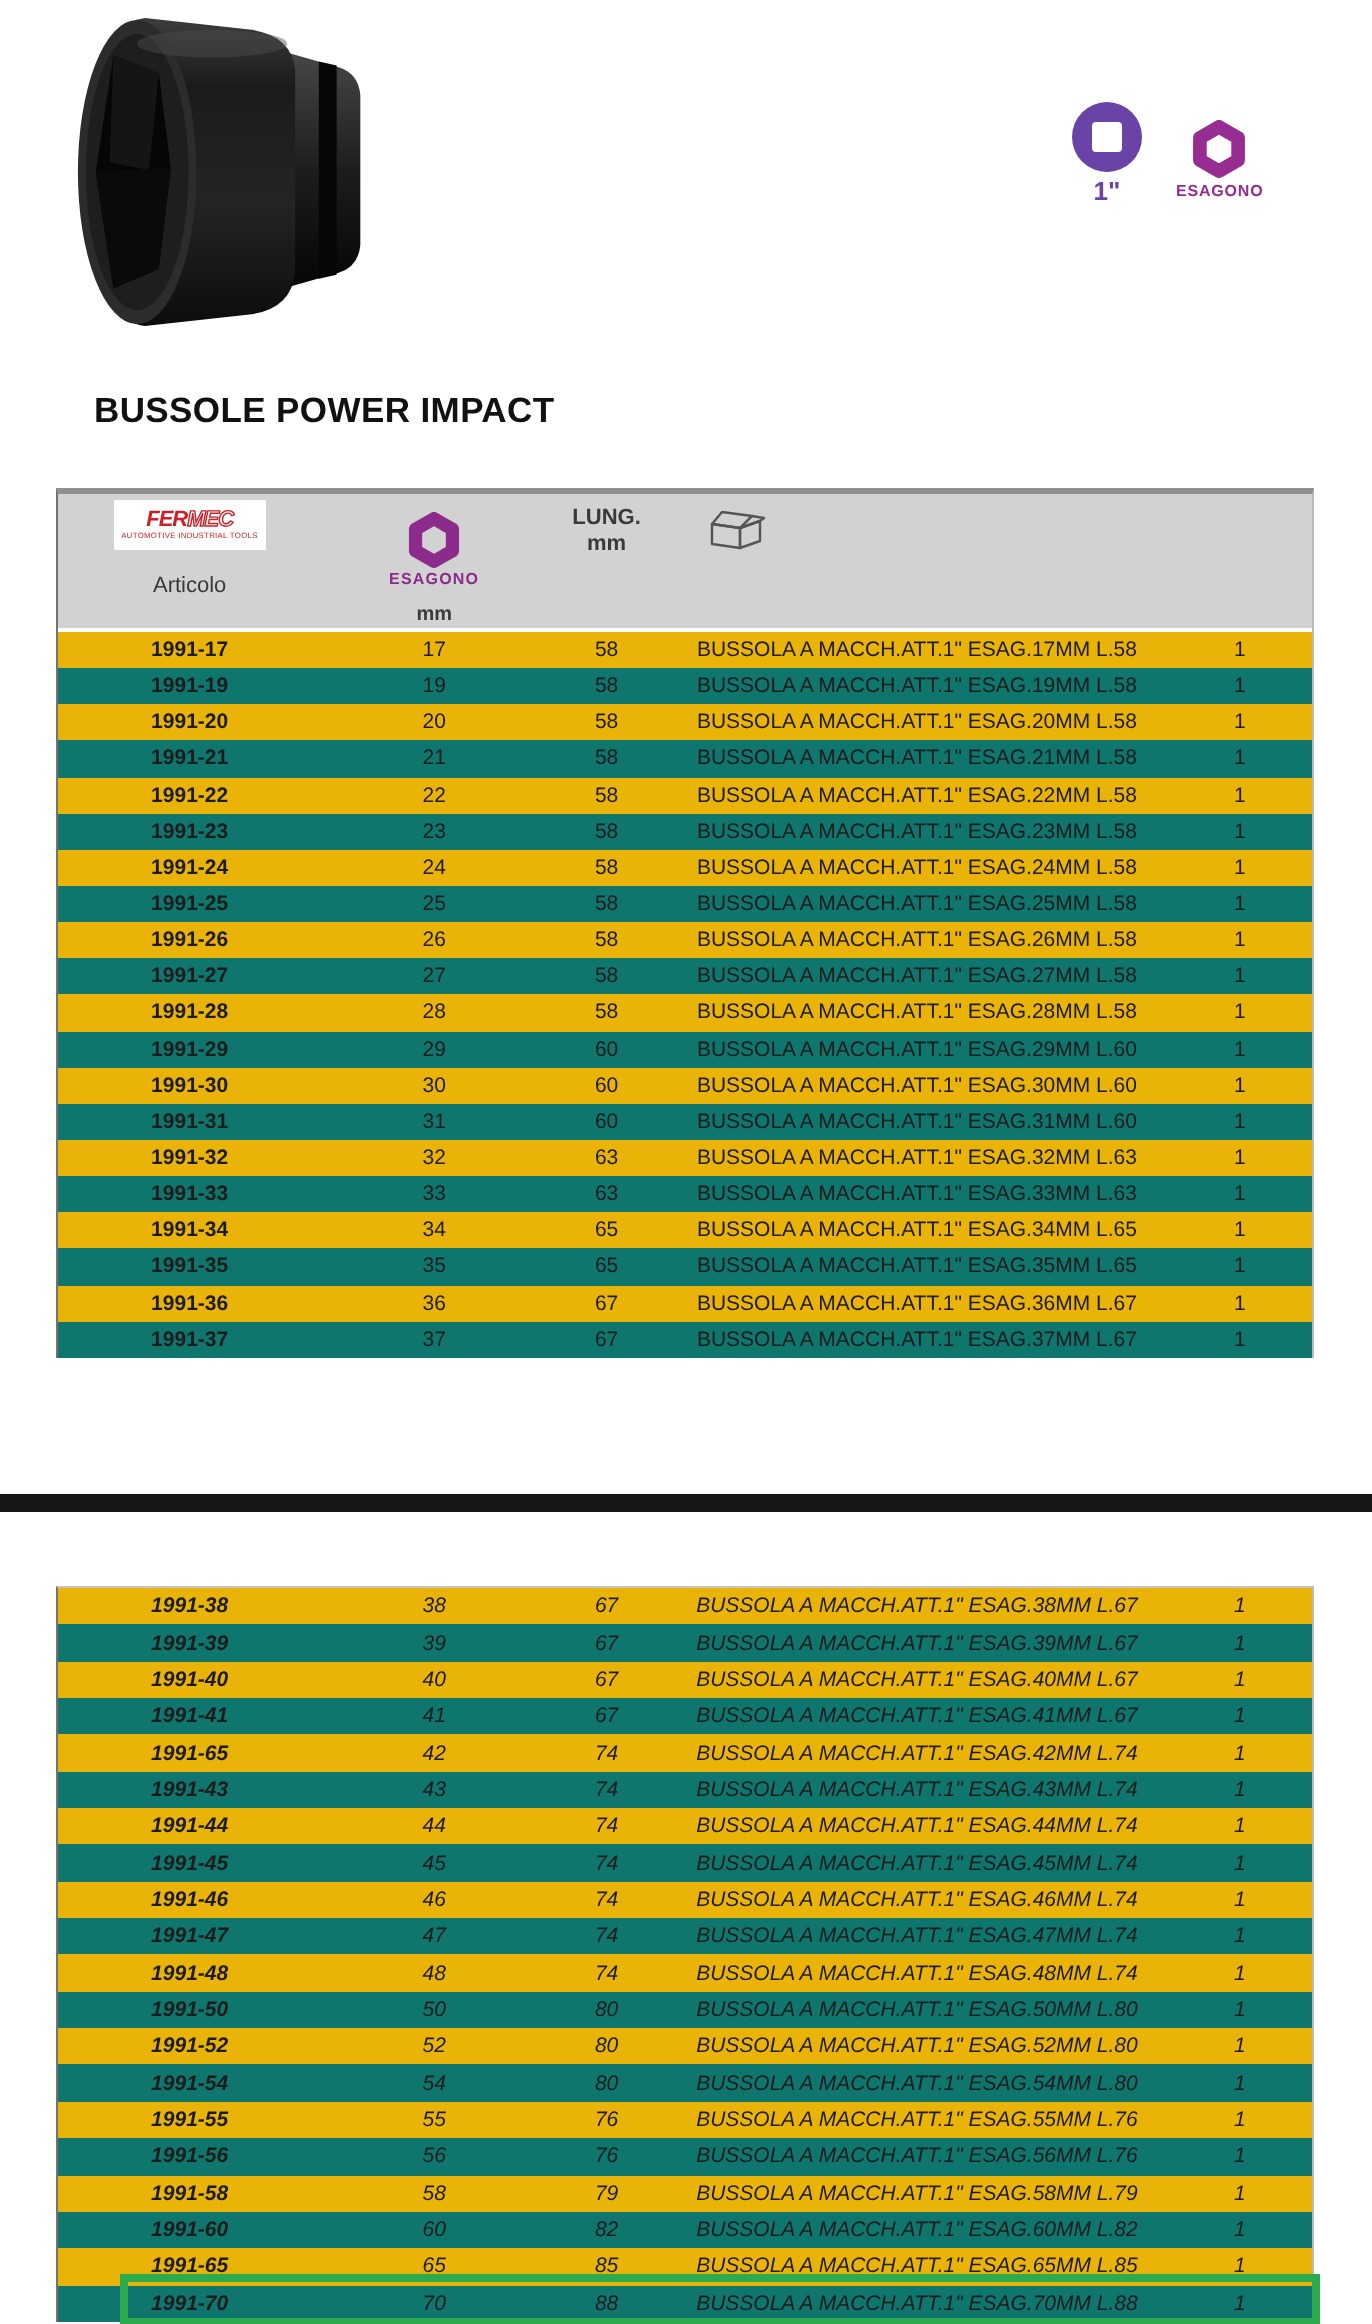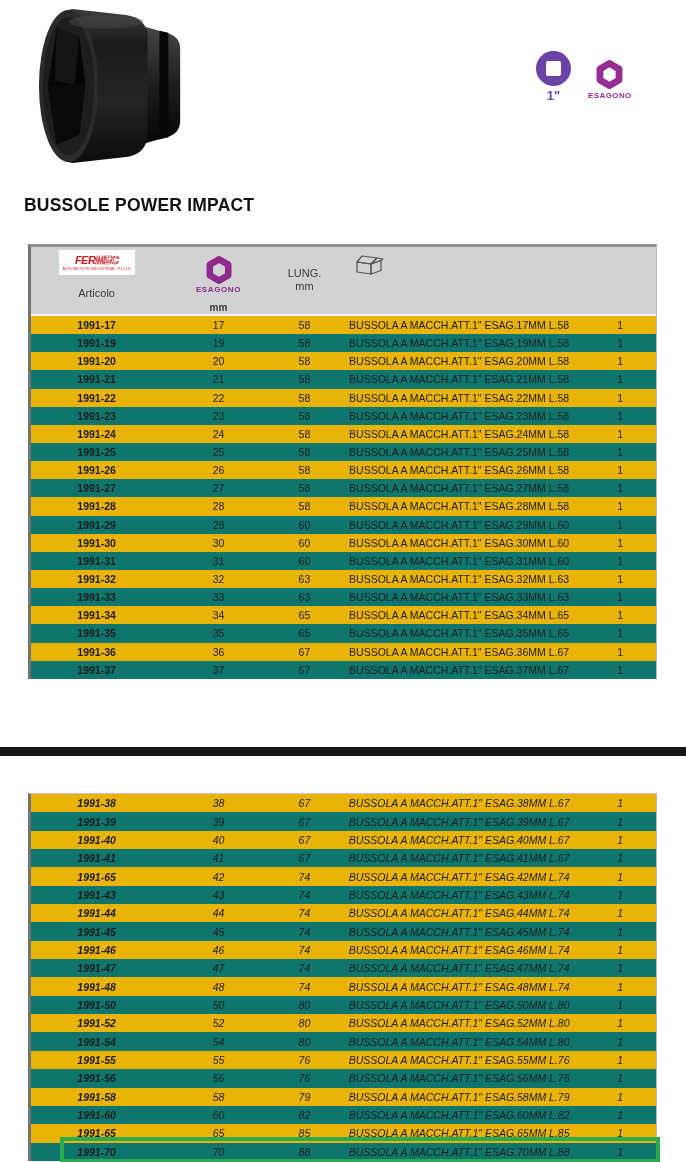--- a/index.html
+++ b/index.html
@@ -9,38 +9,38 @@
 
   
   .photo { position:absolute; left:35px; top:6px; width:158px; height:162px; }
 
   
   .corner-icons { position:absolute; left:535px; top:50px; width:120px; height:58px; display:flex; gap:16px; align-items:flex-start; }
   .icon-block { display:flex; flex-direction:column; align-items:center; }
   .drive-label { font-size:13px; font-weight:bold; color:var(--purple,#6a43a6); margin-top:1px; }
   .hex-label { font-size:8px; font-weight:bold; letter-spacing:0.4px; color:var(--magenta,#972c92); margin-top:2px; }
 
-  .title { position:absolute; left:24px; top:195px; font-size:17.5px; font-weight:bold; letter-spacing:0.2px; color:#111; }
+  .title { position:absolute; left:47px; top:195px; font-size:17.5px; font-weight:bold; letter-spacing:0.2px; color:#111; }
 
   
-  .tbl { position:absolute; left:28px; width:629px; border-left:3px solid #737373; border-right:1px solid #b9b9b9; }
+  .tbl { position:absolute; left:28px; width:629px; border-left:1px solid #737373; border-right:1px solid #b9b9b9; }
   .tbl1 { top:244px; border-top:3px solid #8f8f8f; }
   .tbl2 { top:793px; border-top:1px solid #c6c6c6;font-style:italic; }
   .thead { background:#d2d2d2; height:67px; display:flex; }
   .hcol { display:flex; flex-direction:column; align-items:center; }
   .c1 { width:21%; } .c2 { width:18%; } .c3 { width:9.5%; } .c4 { width:40%; } .c5 { width:11.5%; }
 
   .brand-box { margin-top:3px; width:76px; height:25px; background:#fff; display:flex; flex-direction:column; align-items:center; justify-content:center; }
   .brand-top { font-size:11px; font-weight:800; font-style:italic; color:var(--red,#cc2027); line-height:10px; letter-spacing:-0.5px; }
   .brand-top .outline { color:#fff; -webkit-text-stroke:0.7px var(--red,#cc2027); text-shadow:0 0 0 #e99; }
   .brand-sub { font-size:5px; color:var(--red,#cc2027); transform:scale(0.78); white-space:nowrap; letter-spacing:0.2px; }
   .h-article { font-size:11px; font-weight:normal; color:#3a3a3a; margin-top:12px; }
   .h-esagono { font-size:8px; font-weight:bold; letter-spacing:0.6px; color:var(--headerhex,#8d2b8d); margin-top:1px; }
   .h-unit { font-size:10px; font-weight:bold; color:#3a3a3a; margin-top:8px; }
-  .h-lung { font-size:11px; font-weight:normal; color:#3a3a3a; padding-top:20px; line-height:13px; text-align:center; }
+  .h-lung { font-size:11px; font-weight:bold; color:#3a3a3a; padding-top:6px; line-height:13px; text-align:center; }
   .h-desc { font-size:11px; font-weight:bold; color:#3a3a3a; padding-top:6px; }
   .hexring { margin-top:9px; }
   .boxicon { margin-top:4px; }
 
   .tbody1 { margin-top:2px; }
   .trow { display:flex; height:18.15px; align-items:center; background:#eab308; }
   .tbl2 .trow { height:18.35px; }
   .trow.alt { background:#0f766e; }
   .td { text-align:center; font-size:10.5px; white-space:nowrap; overflow:visible; }
   .td.a { font-weight:bold; }

